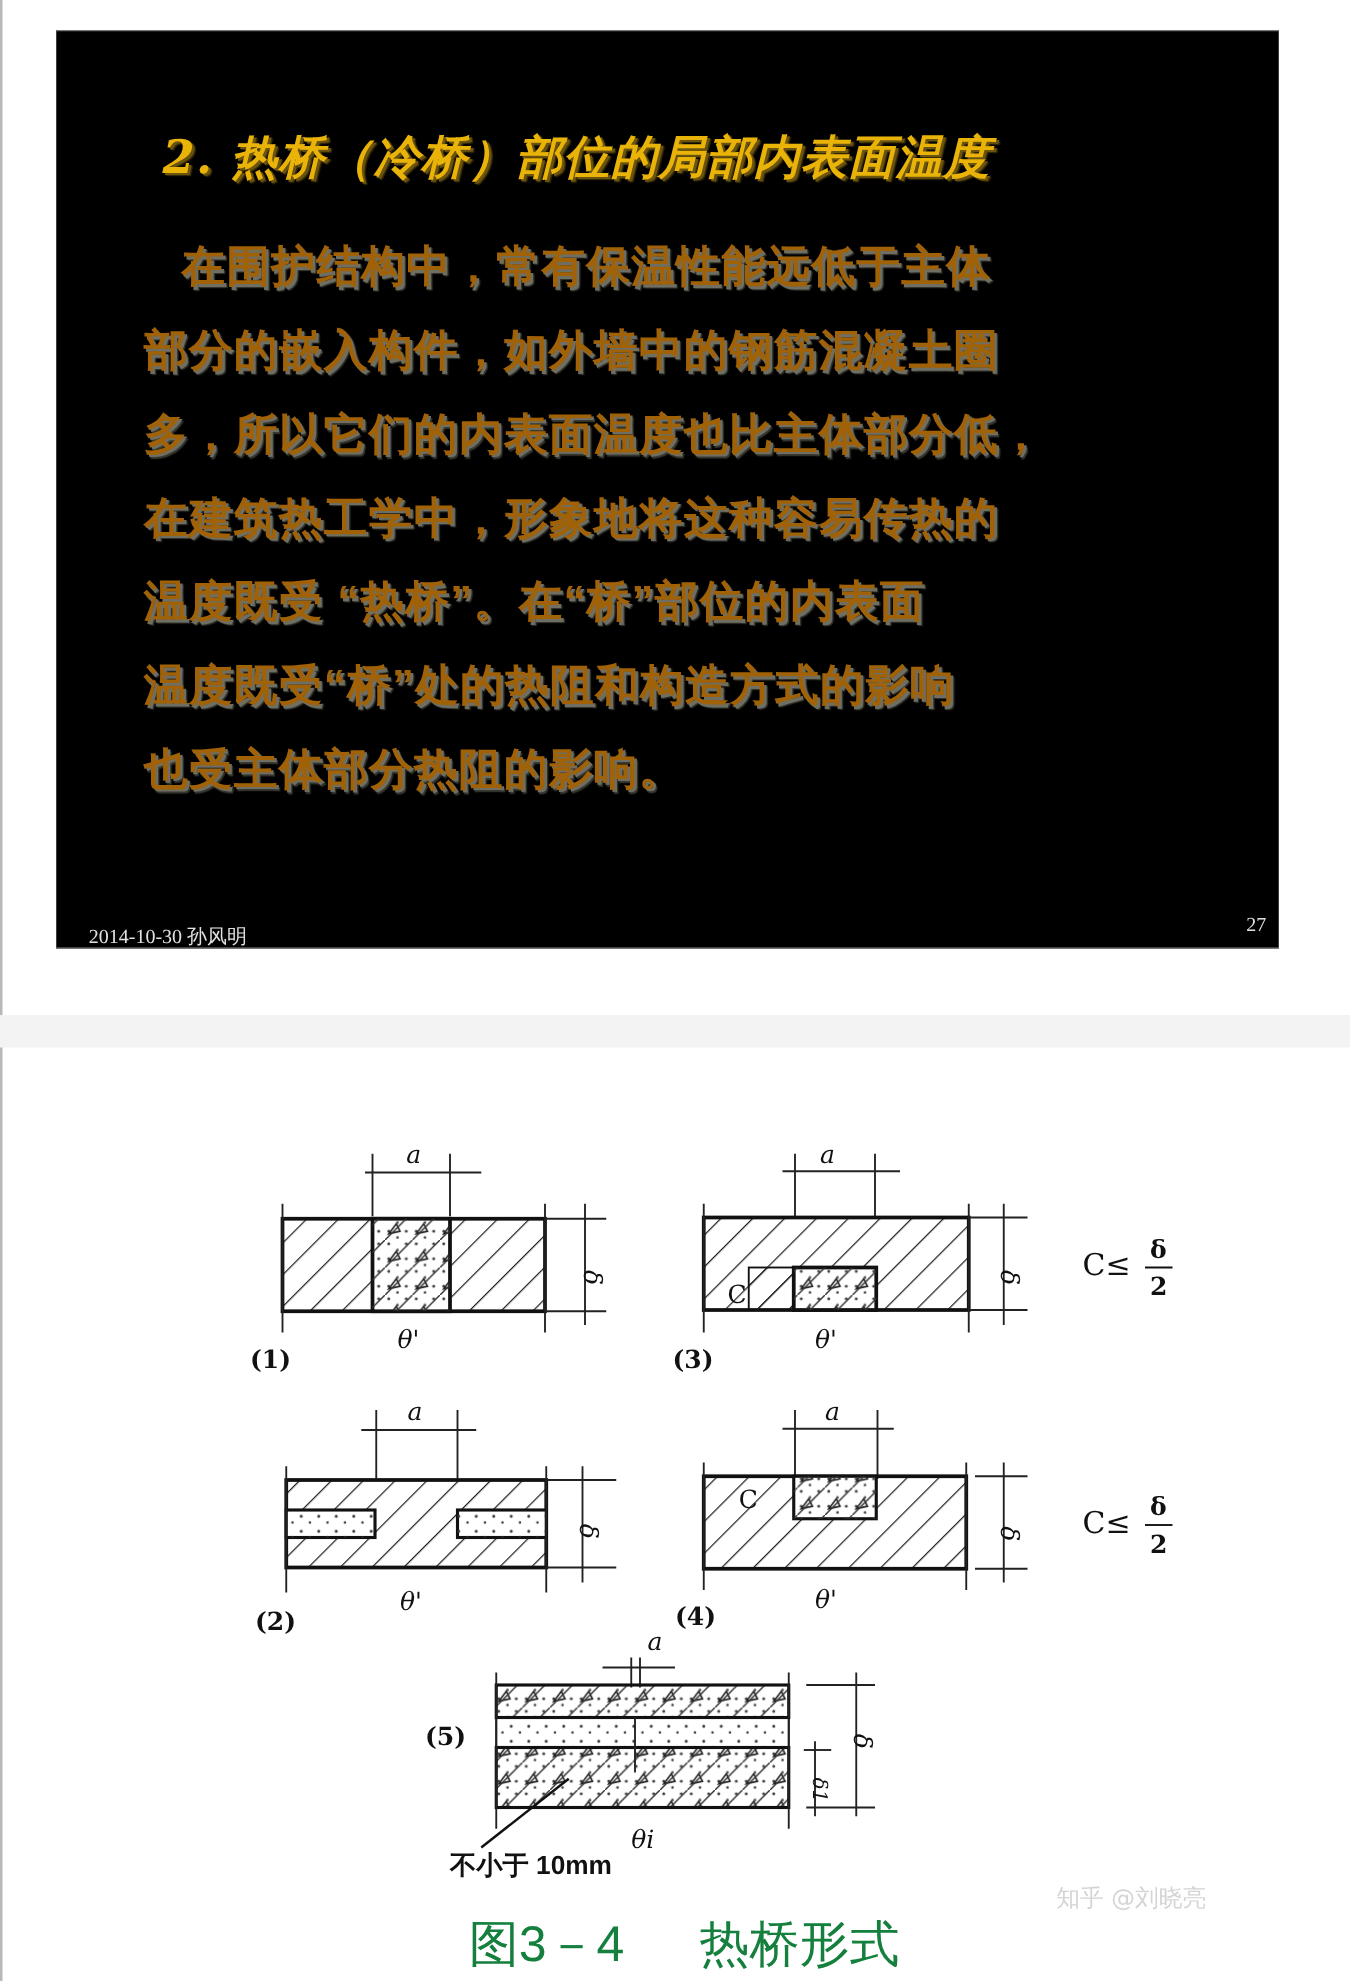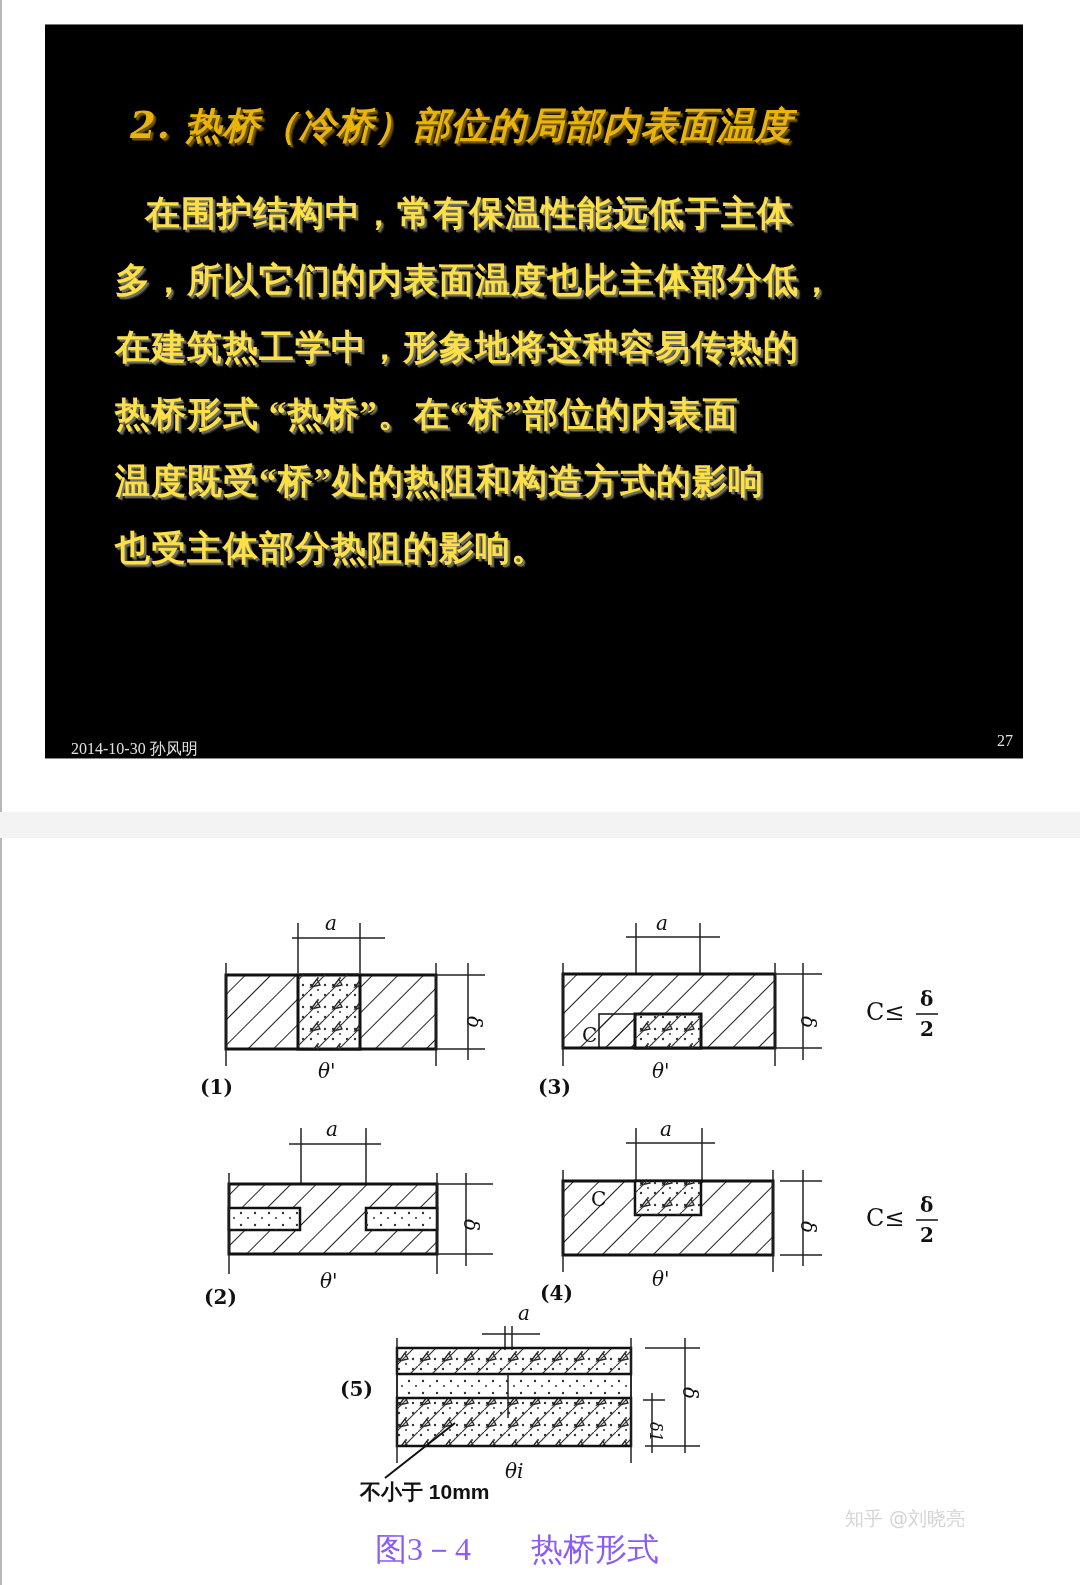--- a/index.html
+++ b/index.html
@@ -15,40 +15,40 @@
   .slide-title {
     position: absolute; left: 85px; top: 76px; font-size: 37px; font-weight: bold; font-style: italic;
     color: #eab308; letter-spacing: 1px; white-space: nowrap;
     text-shadow: 2px 2px 0 #6b5410, 3px 3px 1px #3d2f07;
     font-family: "DejaVu Serif", serif;
   }
   .slide-body {
     position: absolute; left: 70px; top: 155px; width: 880px;
   }
   .slide-line {
-    height: 67px; line-height: 67px; font-size: 35px; font-weight: bold; color: #fde047;
+    height: 67px; line-height: 67px; font-size: 35px; font-weight: bold; color: #a16207;
     white-space: nowrap; letter-spacing: 1px;
     text-shadow: 2px 2px 0 #6e6e62, 3px 3px 1px #3a3a33;
-    font-family: Liberation Serif, serif;
+    font-family: Liberation Sans, sans-serif;
   }
   .slide-line.indent { padding-left: 30px; }
   .slide-footer-left {
     position: absolute; left: 26px; bottom: -2px; font-size: 16px; color: #e0e0e0;
     font-family: Liberation Serif, serif;
   }
   .slide-footer-right {
     position: absolute; right: 10px; bottom: 8px; font-size: 16px; color: #e0e0e0;
     font-family: "Liberation Serif", serif;
   }
   .separator { position: absolute; left: 0; top: 812px; width: 1080px; height: 26px; background: #f3f3f3; }
   .figure { position: absolute; left: 0; top: 838px; width: 1080px; height: 747px; }
   .fig-svg { position: absolute; left: 0; top: 0; }
   .fig-caption {
-    position: absolute; left: 375px; top: 690px; font-size: 32px; color: #8b5cf6; white-space: nowrap;
-    font-family: Liberation Serif, serif;
+    position: absolute; left: 375px; top: 690px; font-size: 40px; color: #15803d; white-space: nowrap;
+    font-family: Liberation Sans, sans-serif;
   }
   .fig-caption .num { margin-right: 60px; }
   .watermark {
     position: absolute; left: 845px; top: 668px; font-size: 19px; color: #d4d4d4; white-space: nowrap;
     font-family: "DejaVu Sans", sans-serif;
   }
   .note-text {
     position: absolute; left: 360px; top: 640px; font-size: 21px; color: #111; white-space: nowrap;
     font-family: Liberation Sans, sans-serif; font-weight: bold;
   }
@@ -56,23 +56,24 @@
 </style>
 </head>
 <body>
 
 <div class="left-border"></div>
 
 <div class="slide">
   <div class="slide-title">2. 热桥（冷桥）部位的局部内表面温度</div>
   <div class="slide-body">
     <div class="slide-line indent">在围护结构中，常有保温性能远低于主体</div>
+    <div class="slide-line">部分的嵌入构件，如外墙中的钢筋混凝土圈</div>
     <div class="slide-line">多，所以它们的内表面温度也比主体部分低，</div>
     <div class="slide-line">在建筑热工学中，形象地将这种容易传热的</div>
-    <div class="slide-line">热桥形式 “热桥”。在“桥”部位的内表面</div>
+    <div class="slide-line">温度既受 “热桥”。在“桥”部位的内表面</div>
     <div class="slide-line">温度既受“桥”处的热阻和构造方式的影响</div>
     <div class="slide-line">也受主体部分热阻的影响。</div>
   </div>
   <div class="slide-footer-left">2014-10-30  孙风明</div>
   <div class="slide-footer-right">27</div>
 </div>
 
 <div class="separator"></div>
 
 <div class="figure">

